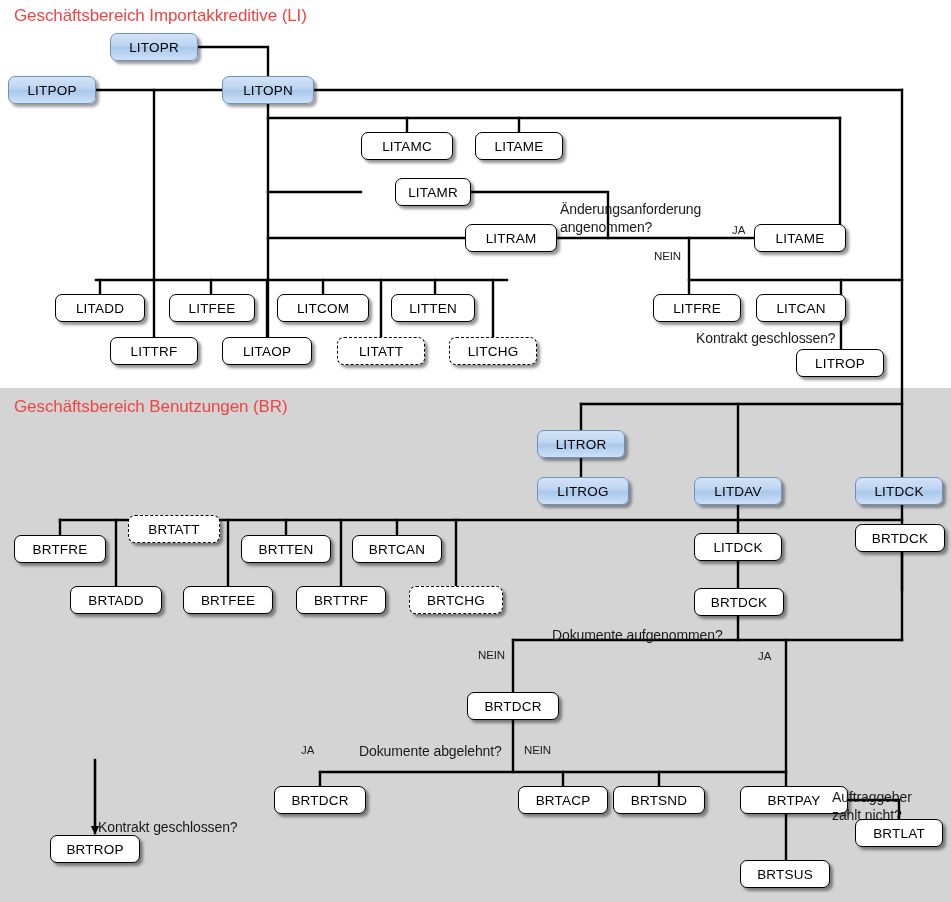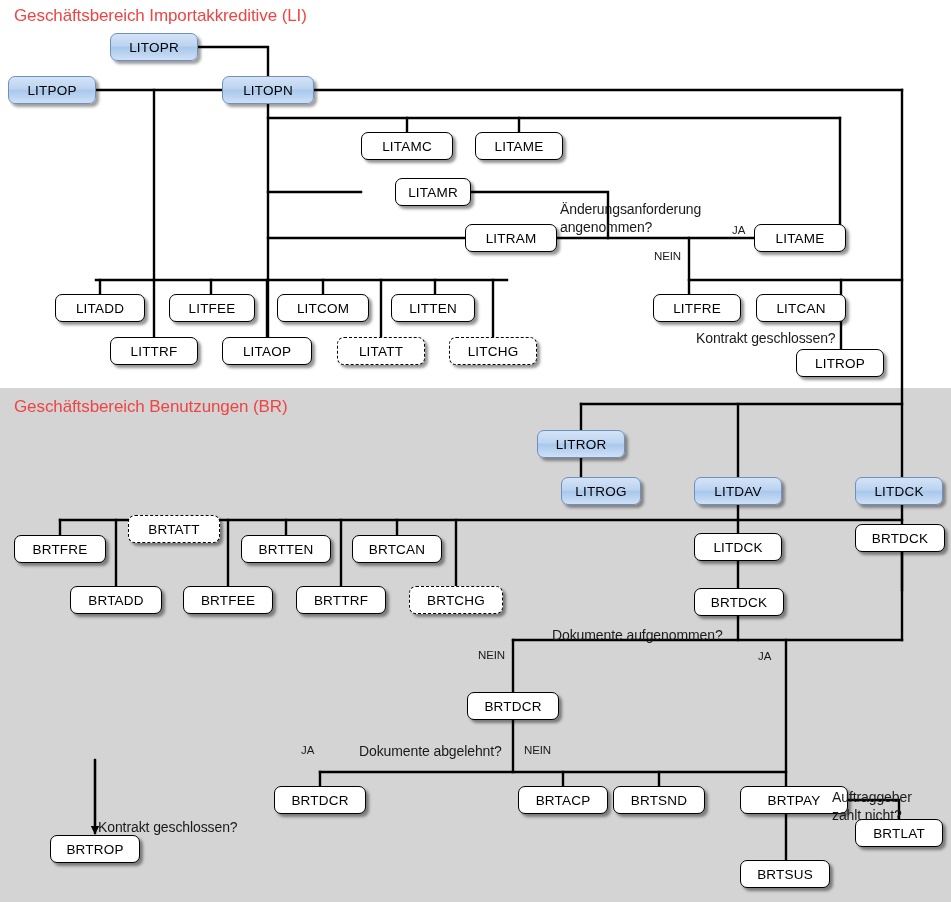--- a/index.html
+++ b/index.html
@@ -177,21 +177,21 @@
       <div class="node" style="left: 277px; top: 294px; width: 92px;">LITCOM</div>
       <div class="node" style="left: 391px; top: 294px; width: 84px;">LITTEN</div>
       <div class="node" style="left: 653px; top: 294px; width: 88px;">LITFRE</div>
       <div class="node" style="left: 756px; top: 294px; width: 90px;">LITCAN</div>
       <div class="node" style="left: 110px; top: 337px; width: 88px;">LITTRF</div>
       <div class="node" style="left: 222px; top: 337px; width: 90px;">LITAOP</div>
       <div class="node dashed" style="left: 337px; top: 337px; width: 88px;">LITATT</div>
       <div class="node dashed" style="left: 449px; top: 337px; width: 88px;">LITCHG</div>
       <div class="node" style="left: 796px; top: 349px; width: 88px;">LITROP</div>
       <div class="node blue" style="left: 537px; top: 430px; width: 88px;">LITROR</div>
-      <div class="node blue" style="left: 537px; top: 477px; width: 80px; margin-left: 24px;">LITROG</div>
+      <div class="node blue" style="left: 537px; top: 477px; width: 92px;">LITROG</div>
       <div class="node blue" style="left: 694px; top: 477px; width: 88px;">LITDAV</div>
       <div class="node blue" style="left: 855px; top: 477px; width: 88px;">LITDCK</div>
       <div class="node" style="left: 694px; top: 533px; width: 88px;">LITDCK</div>
       <div class="node" style="left: 855px; top: 524px; width: 90px;">BRTDCK</div>
       <div class="node" style="left: 694px; top: 588px; width: 90px;">BRTDCK</div>
       <div class="node" style="left: 14px; top: 535px; width: 92px;">BRTFRE</div>
       <div class="node dashed" style="left: 128px; top: 515px; width: 92px;">BRTATT</div>
       <div class="node" style="left: 241px; top: 535px; width: 90px;">BRTTEN</div>
       <div class="node" style="left: 352px; top: 535px; width: 90px;">BRTCAN</div>
       <div class="node" style="left: 70px; top: 586px; width: 92px;">BRTADD</div>

